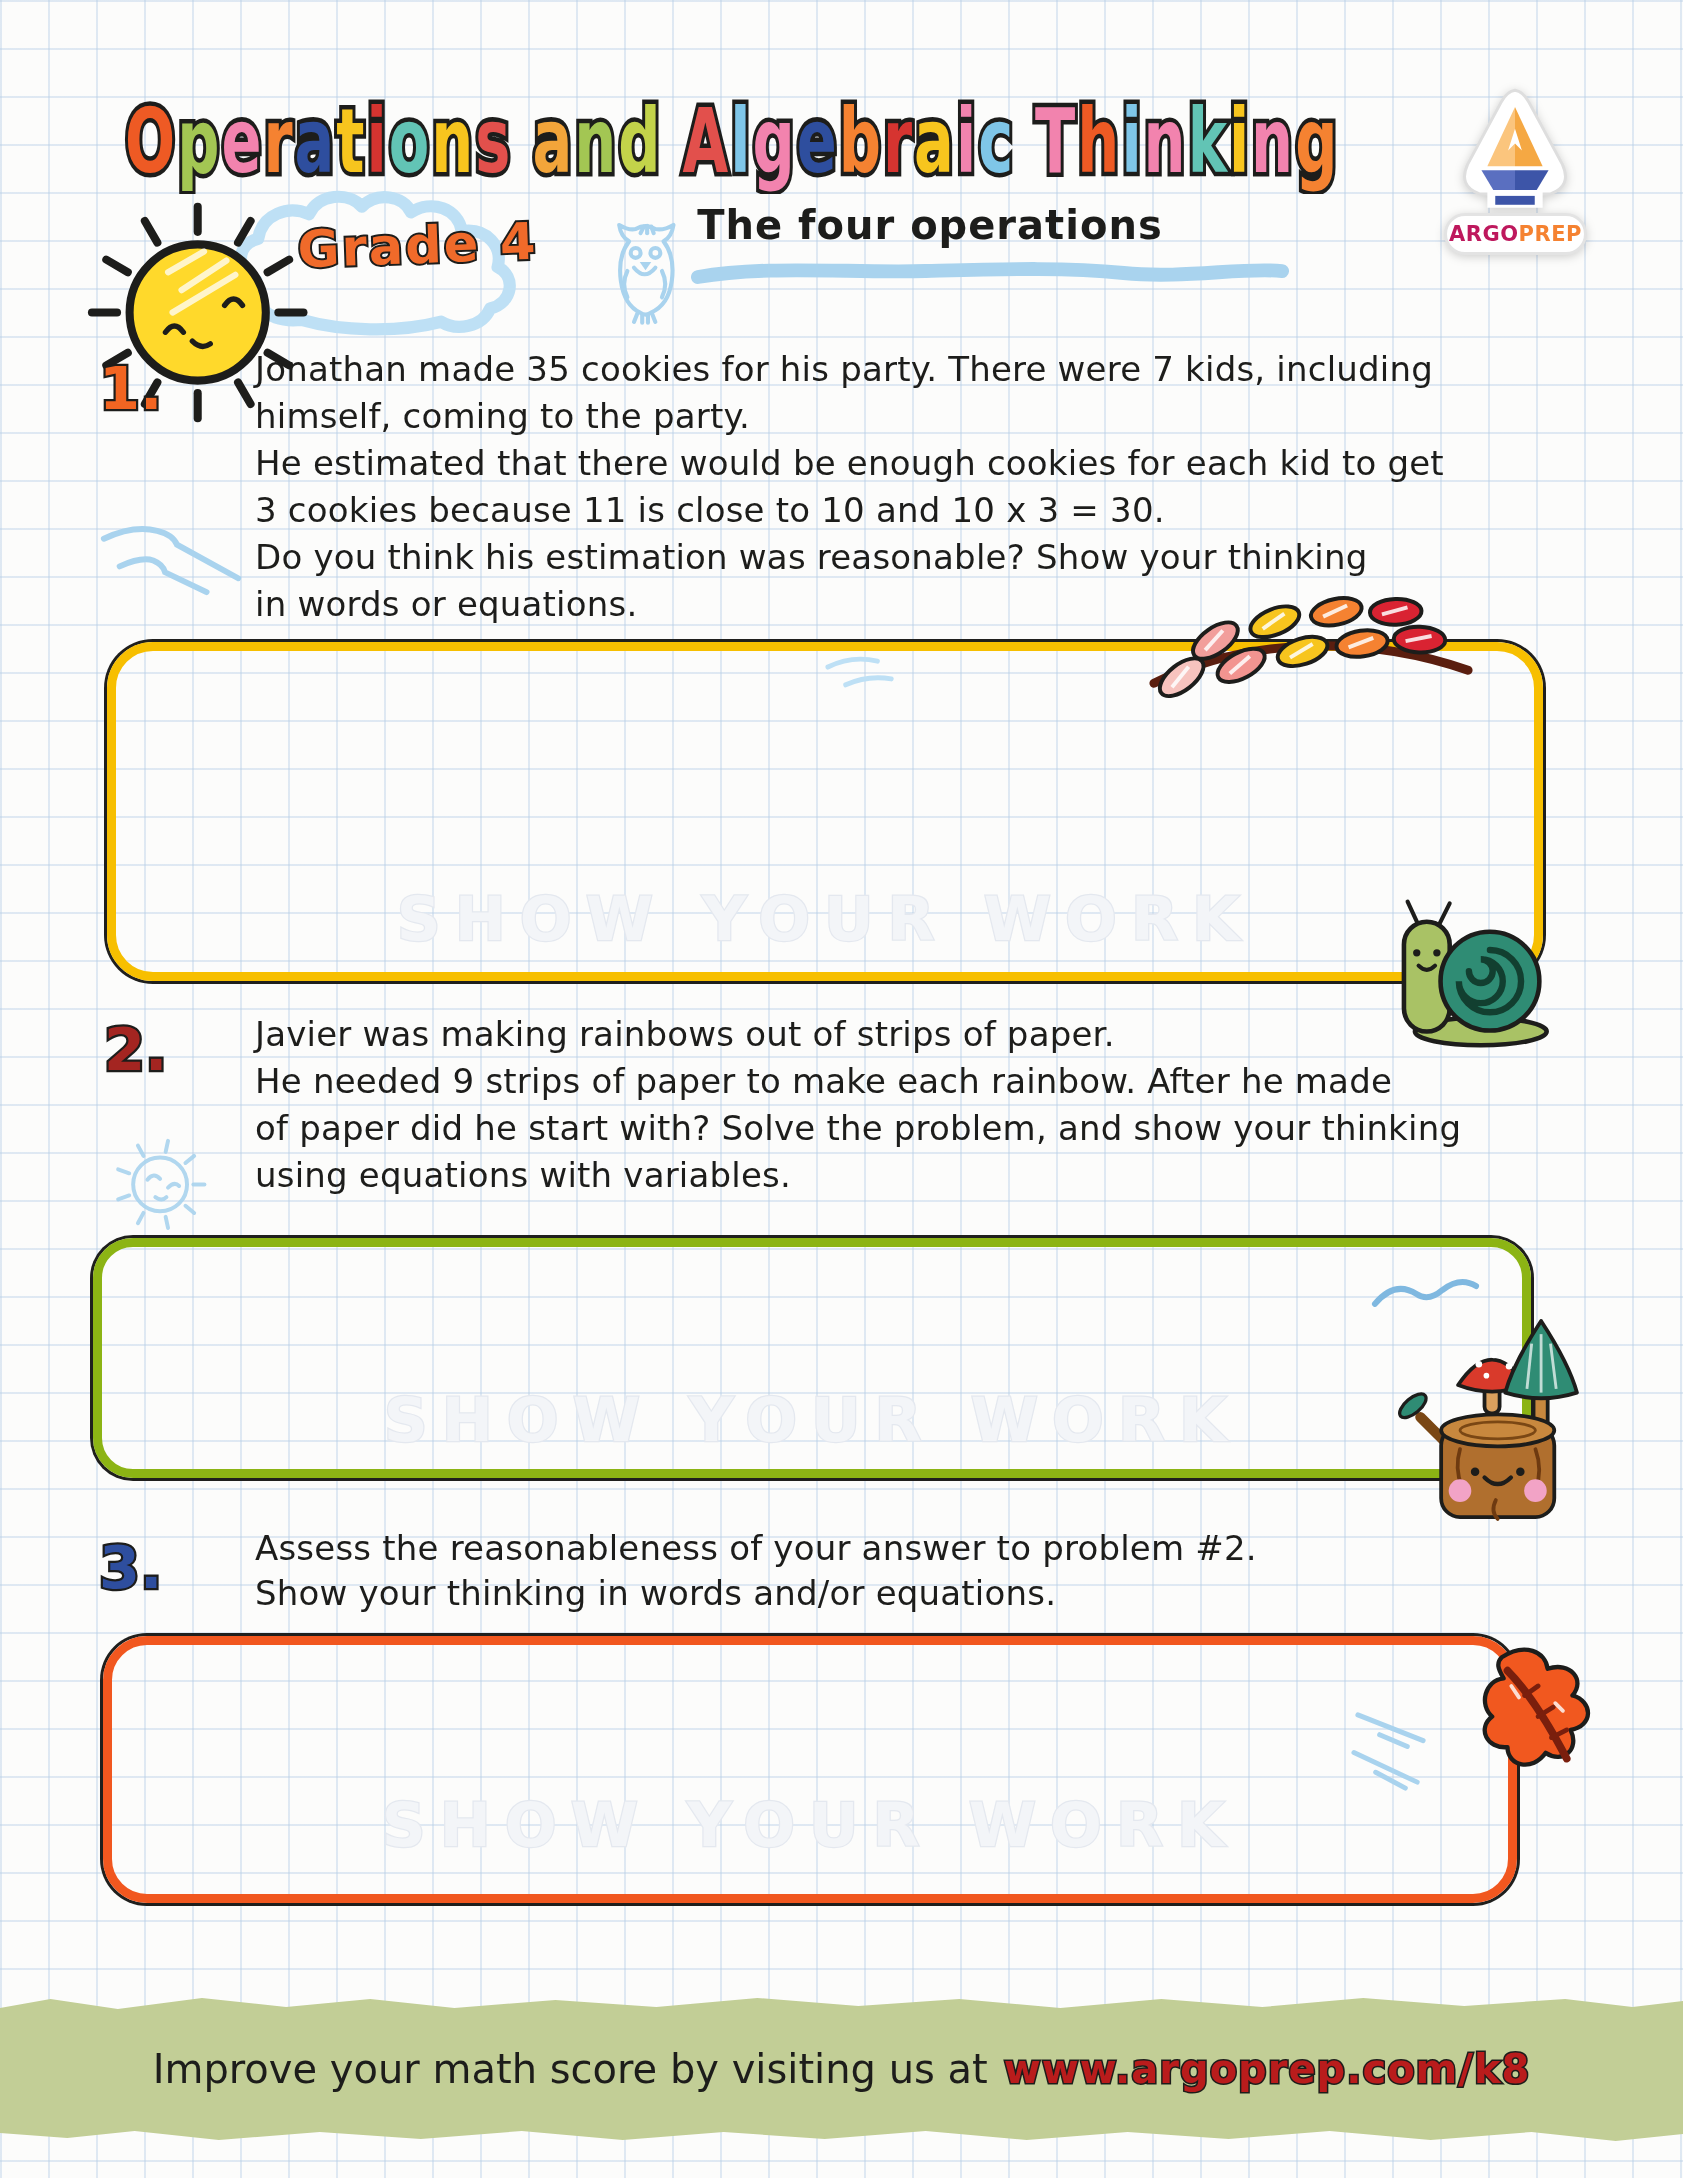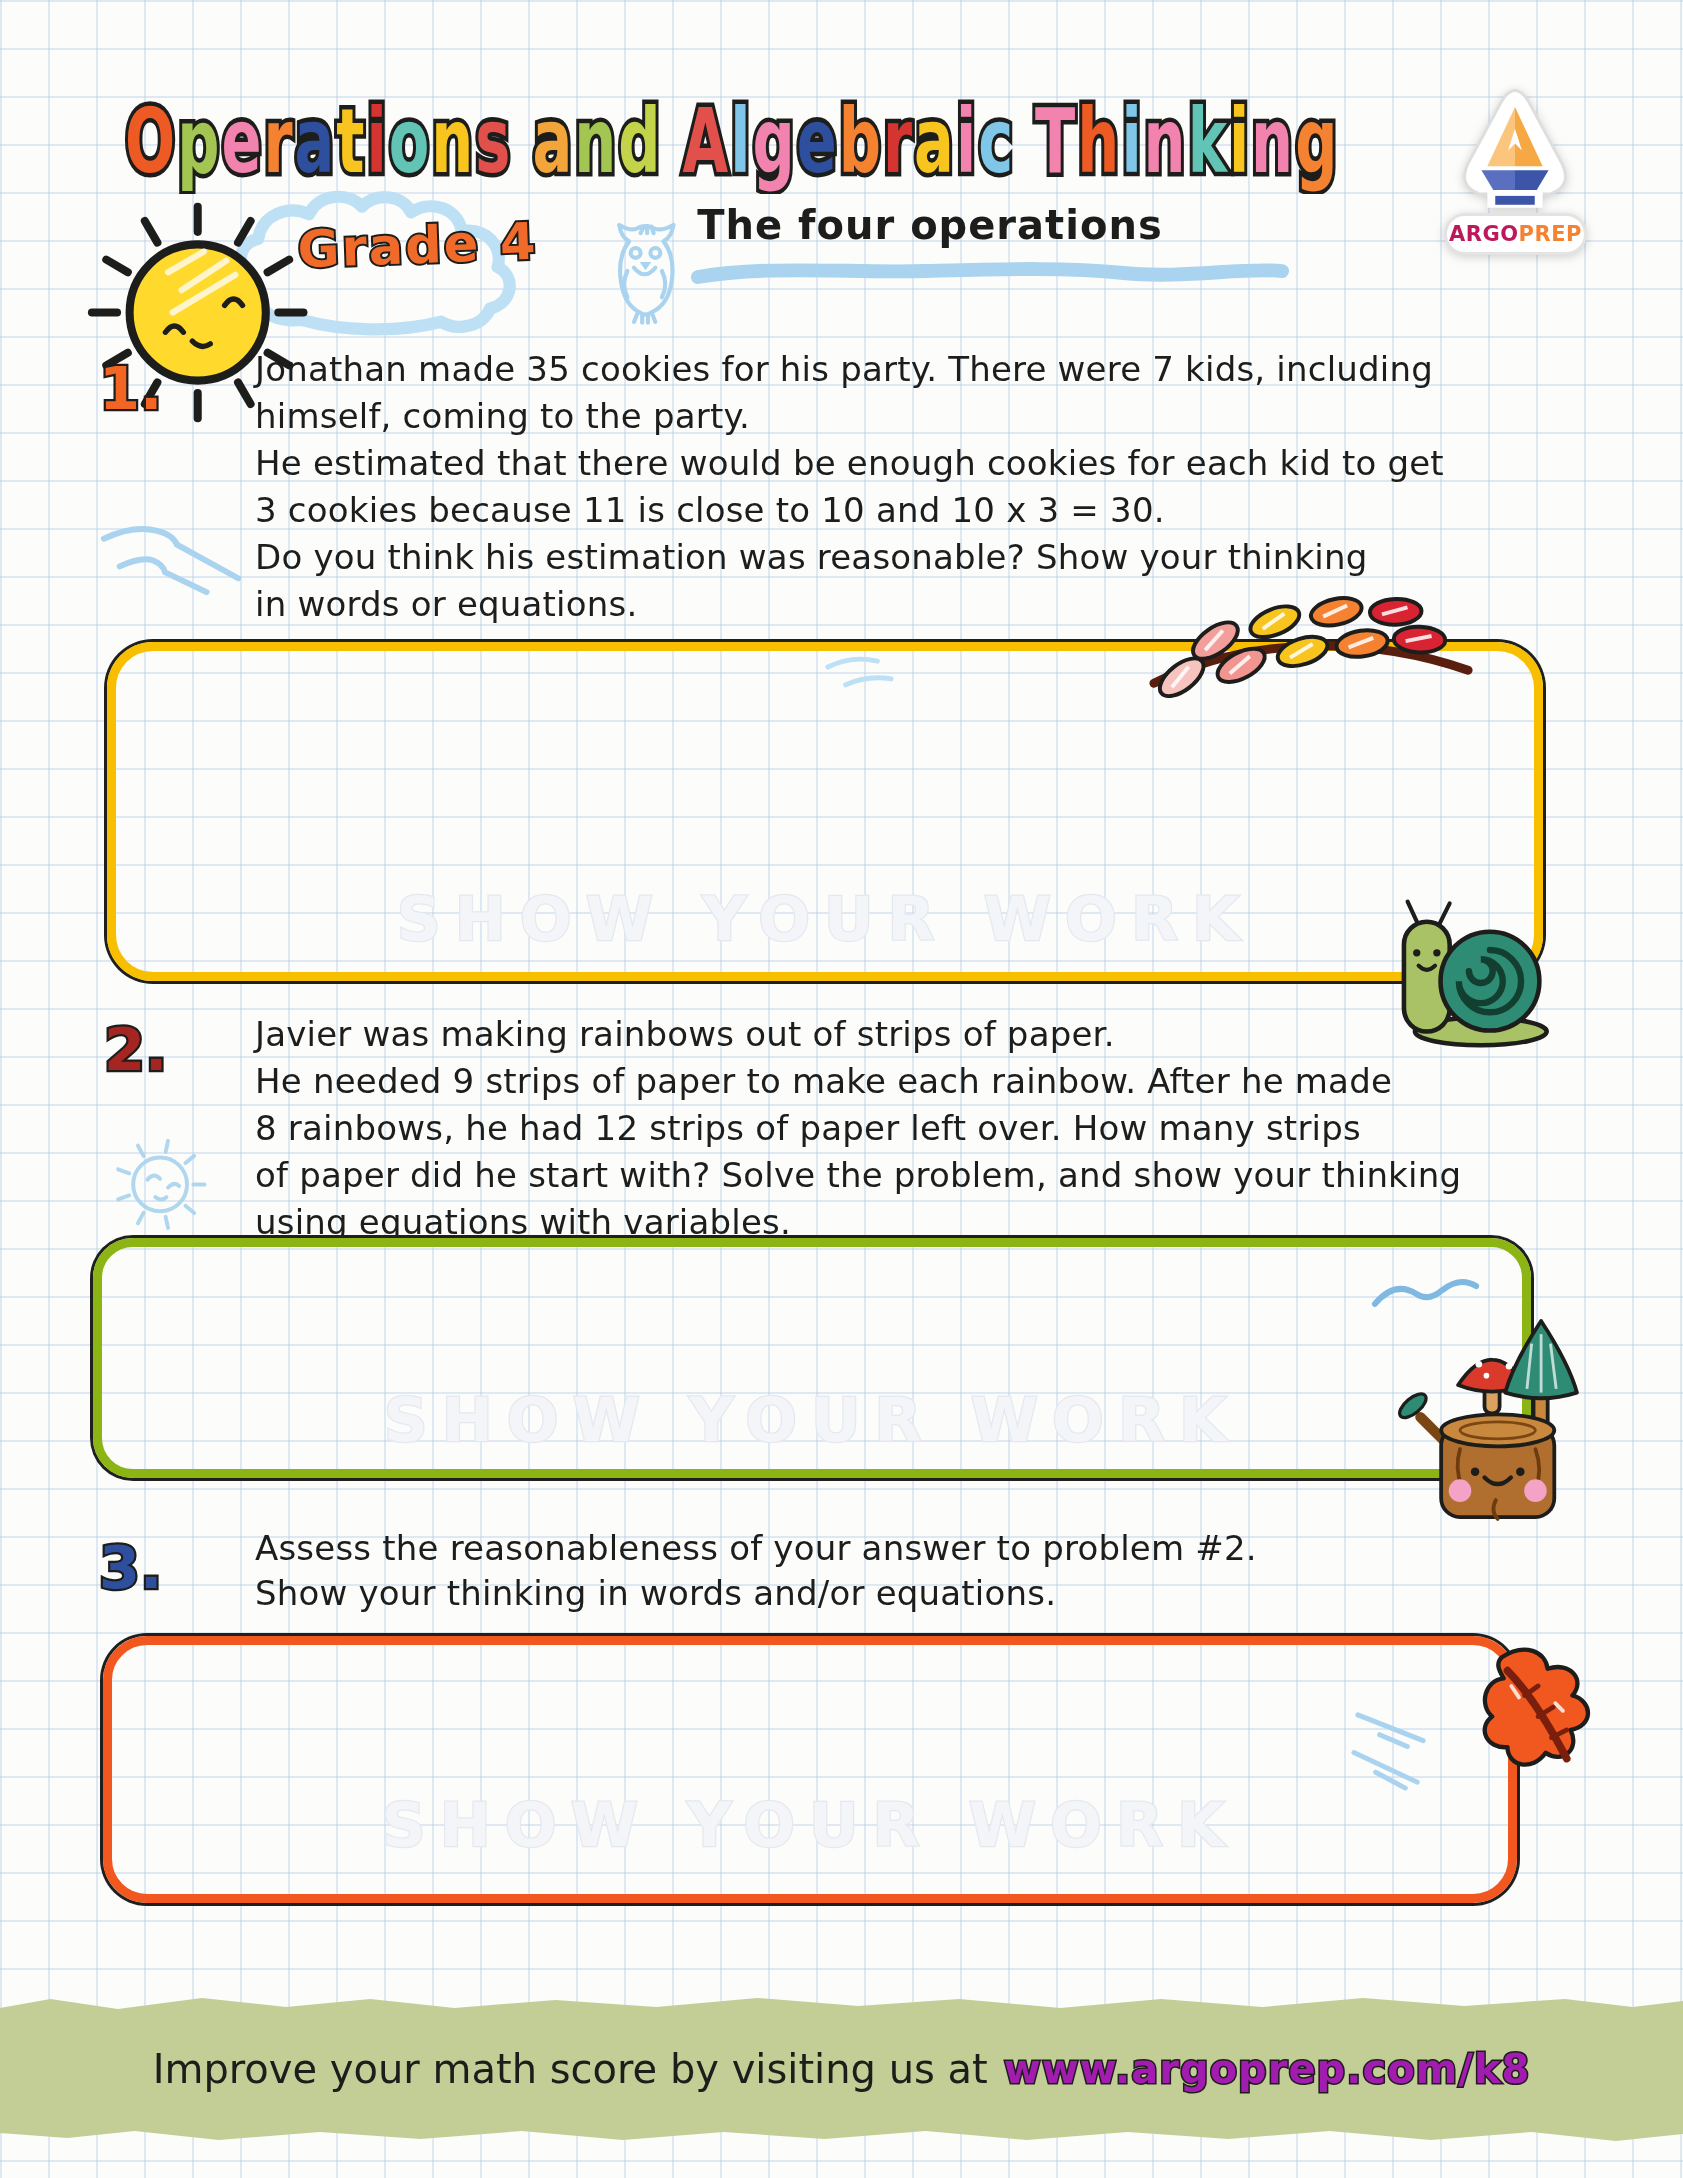--- a/index.html
+++ b/index.html
@@ -234,21 +234,20 @@
       <circle cx="50" cy="64" r="4" fill="#1d1d1b" stroke="none"></circle>
       <circle cx="72" cy="64" r="4" fill="#1d1d1b" stroke="none"></circle>
       <path d="M52,78 q9,9 18,0" fill="none" stroke-width="4.5"></path>
     </g>
   </svg>
 
   <div class="pnum" style="left: 104px; top: 1015px; color: rgb(164, 37, 33);">2.</div>
   <div class="ptext" style="left:255px;top:1012px">
       <div class="pline">Javier was making rainbows out of strips of paper.</div>
       <div class="pline">He needed 9 strips of paper to make each rainbow. After he made</div>
-      <div class="pline">8 rainbows, he had 12 strips of paper left over. How many strips</div>
       <div class="pline">of paper did he start with? Solve the problem, and show your thinking</div>
       <div class="pline">using equations with variables.</div>
     </div>
 
   <svg class="deco" style="left:111px;top:1137px" width="99" height="94" viewBox="0 0 125 115" opacity="0.9">
     <g fill="none" stroke="#A9D3EE" stroke-width="5" stroke-linecap="round">
       <circle cx="62" cy="58" r="34"></circle>
       <line x1="104" y1="58" x2="118" y2="58"></line>
         <line x1="94" y1="85" x2="105" y2="94"></line>
       <line x1="69" y1="99" x2="72" y2="113"></line>
@@ -333,17 +332,17 @@
         <path d="M80,96 l16,-8"></path>
     </g>
     <g fill="none" stroke="#ffffff" stroke-width="4" stroke-linecap="round" opacity=".8">
       <path d="M38,42 l8,12"></path>
         <path d="M84,60 l8,8"></path>
     </g>
   </svg>
 
   <div class="footer-band" style="background-color: rgb(194, 206, 150);">
     <span class="footer-text">Improve your math score by visiting us at</span>
-    <span class="footer-link" style="color: #a21caf;">www.argoprep.com/k8</span>
+    <span class="footer-link" style="color: #b91c1c;">www.argoprep.com/k8</span>
   </div>
 
 </div>
 
 
 </body></html>

